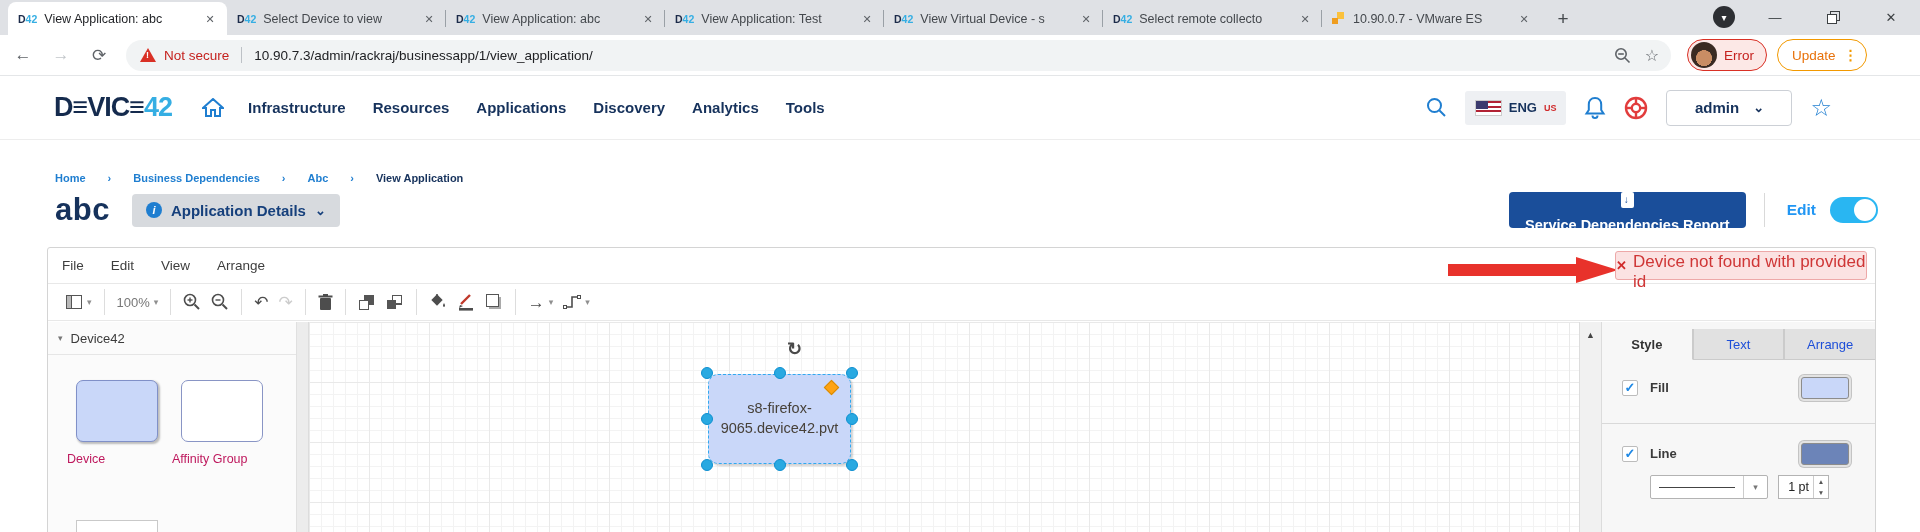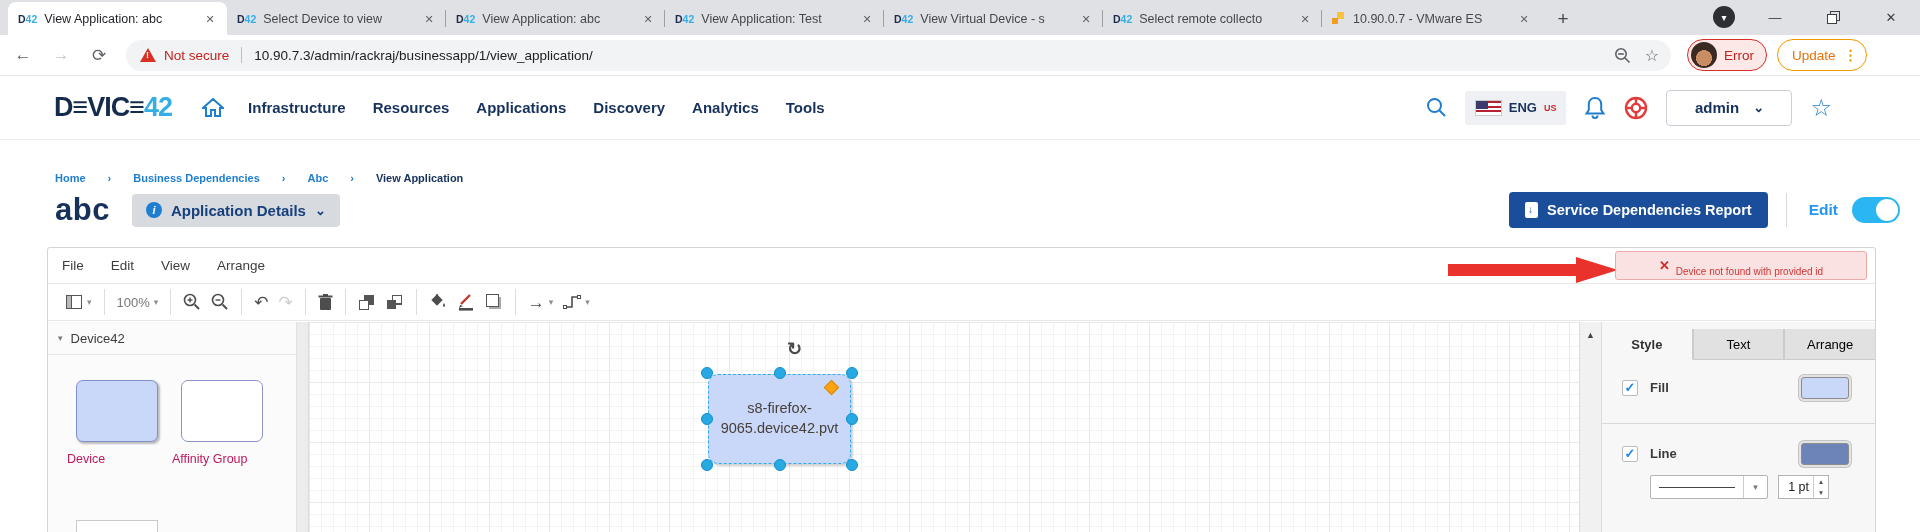--- a/index.html
+++ b/index.html
@@ -94,40 +94,40 @@
   .page-title { color:#16325c; font-weight:bold; font-size:31px; letter-spacing:0.5px; }
   .details-pill { background:#d7dade; border-radius:4px; height:33px; display:flex;
     align-items:center; padding:0 14px; gap:9px; }
   .info-dot { width:16px; height:16px; border-radius:50%; background:#1f7ed0; color:#fff;
     font-size:11px; font-weight:bold; font-style:italic; display:flex; align-items:center;
     justify-content:center; flex:none; }
   .details-pill b { color:#16407c; font-size:15px; }
   .details-pill .chev { color:#16407c; font-size:13px; font-weight:bold; }
   .report-row { position:absolute; left:1509px; top:192px; display:flex; align-items:center; }
   .report-btn { background:#1a4e9a; color:#fff; border-radius:4px; height:36px; display:flex;
-    align-items:center; padding:0 16px; gap:9px; font-weight:bold; font-size:14.5px; }
+    align-items:center; padding:0 16px; gap:9px; font-weight:bold; font-size:14.5px;flex-direction:column; }
   .doc-ico { width:13px; height:16px; background:#fff; border-radius:2px; position:relative; flex:none; }
   .doc-ico::after { content:"↓"; position:absolute; left:3px; top:2px; color:#1a4e9a; font-size:10px; font-weight:bold; }
   .vdiv { width:1px; height:34px; background:#d9d9d9; margin:0 22px 0 18px; }
   .edit-lbl { color:#2196f3; font-weight:bold; font-size:15.5px; margin-right:14px; }
   .toggle { width:48px; height:26px; border-radius:13px; background:#29b6f2; position:relative; }
   .toggle .knob { position:absolute; right:2px; top:2px; width:22px; height:22px; border-radius:50%; background:#fff; }
 
   
   .card { position:absolute; left:47px; top:247px; width:1829px; height:360px;
     border:1px solid #d4d4d4; border-radius:3px; background:#fff; }
   .menubar { height:36px; border-bottom:1px solid #e8e8e8; display:flex; align-items:center;
     padding-left:14px; gap:27px; }
   .menu-item { font-size:13.5px; color:#3e3e3e; }
   .annot-arrow { position:absolute; left:1400px; top:8px; width:172px; height:28px; }
   .error-banner { position:absolute; left:1567px; top:3px; width:252px; height:29px;
     background:#fbe2e2; border:1px solid #eda8a8; border-radius:3px; display:flex;
     align-items:center; justify-content:center; gap:6px; }
   .error-banner .ex { color:#d02b2b; font-weight:bold; font-size:13px; }
-  .error-banner .msg { color:#cf3636; font-size:10px;margin-top:12px; }
+  .error-banner .msg { color:#cf3636; font-size:17px;margin-top:12px; }
 
   .toolbar { height:37px; border-bottom:1px solid #e8e8e8; display:flex; align-items:center;
     padding-left:6px; }
   .tb-group { display:flex; align-items:center; gap:10px; padding:0 12px; height:26px; }
   .tb-group + .tb-group { border-left:1px solid #ddd; }
   .tb-btn { display:flex; align-items:center; gap:4px; color:#4d4d4d; }
   .tb-dd { color:#8f8f8f; font-size:9px; }
   .zoom-lbl { color:#777; font-size:13px; }
   .glyph-ico { font-size:17px; line-height:1; color:#4d4d4d; }
   .glyph-ico.disabled { color:#ccc; }
@@ -170,21 +170,21 @@
     border:1px solid #d88a00; transform:rotate(45deg); }
 
   .scroll-strip { width:22px; background:#f1f1f1; border-left:1px solid #ddd; flex:none;
     text-align:center; }
   .scroll-strip .up { font-size:9px; color:#444; margin-top:8px; display:inline-block; }
 
   .format-panel { width:274px; flex:none; background:#f7f7f7; border-left:1px solid #dcdcdc;
     display:flex; flex-direction:column; }
   .fmt-tabs { display:flex; height:31px; margin-top:7px; flex:none; }
   .fmt-tab { flex:1; display:flex; align-items:center; justify-content:center; font-size:13px;
-    color:#000000; background:#e1e1e1; border:1px solid #cbcbcb; border-top:none; }
+    color:#1d4ed8; background:#e1e1e1; border:1px solid #cbcbcb; border-top:none; }
   .fmt-tab.active { background:#f7f7f7; border-bottom:1px solid transparent; border-left:none;
     font-weight:bold; color:#333; }
   .fmt-tab:last-child { border-right:none; }
   .fmt-body { padding:14px 26px 0 20px; }
   .fmt-row { display:flex; align-items:center; height:27px; margin-bottom:2px; }
   .cbx { width:16px; height:16px; background:#fff; border:1px solid #bcbcbc; border-radius:2px;
     display:flex; align-items:center; justify-content:center; margin-right:12px; flex:none; }
   .cbx .ck { color:#1e88e5; font-weight:bold; font-size:13px; }
   .fmt-lbl { font-weight:bold; font-size:13px; color:#3a3a3a; }
   .fmt-lbl.muted { font-weight:normal; color:#6b6b6b; }

